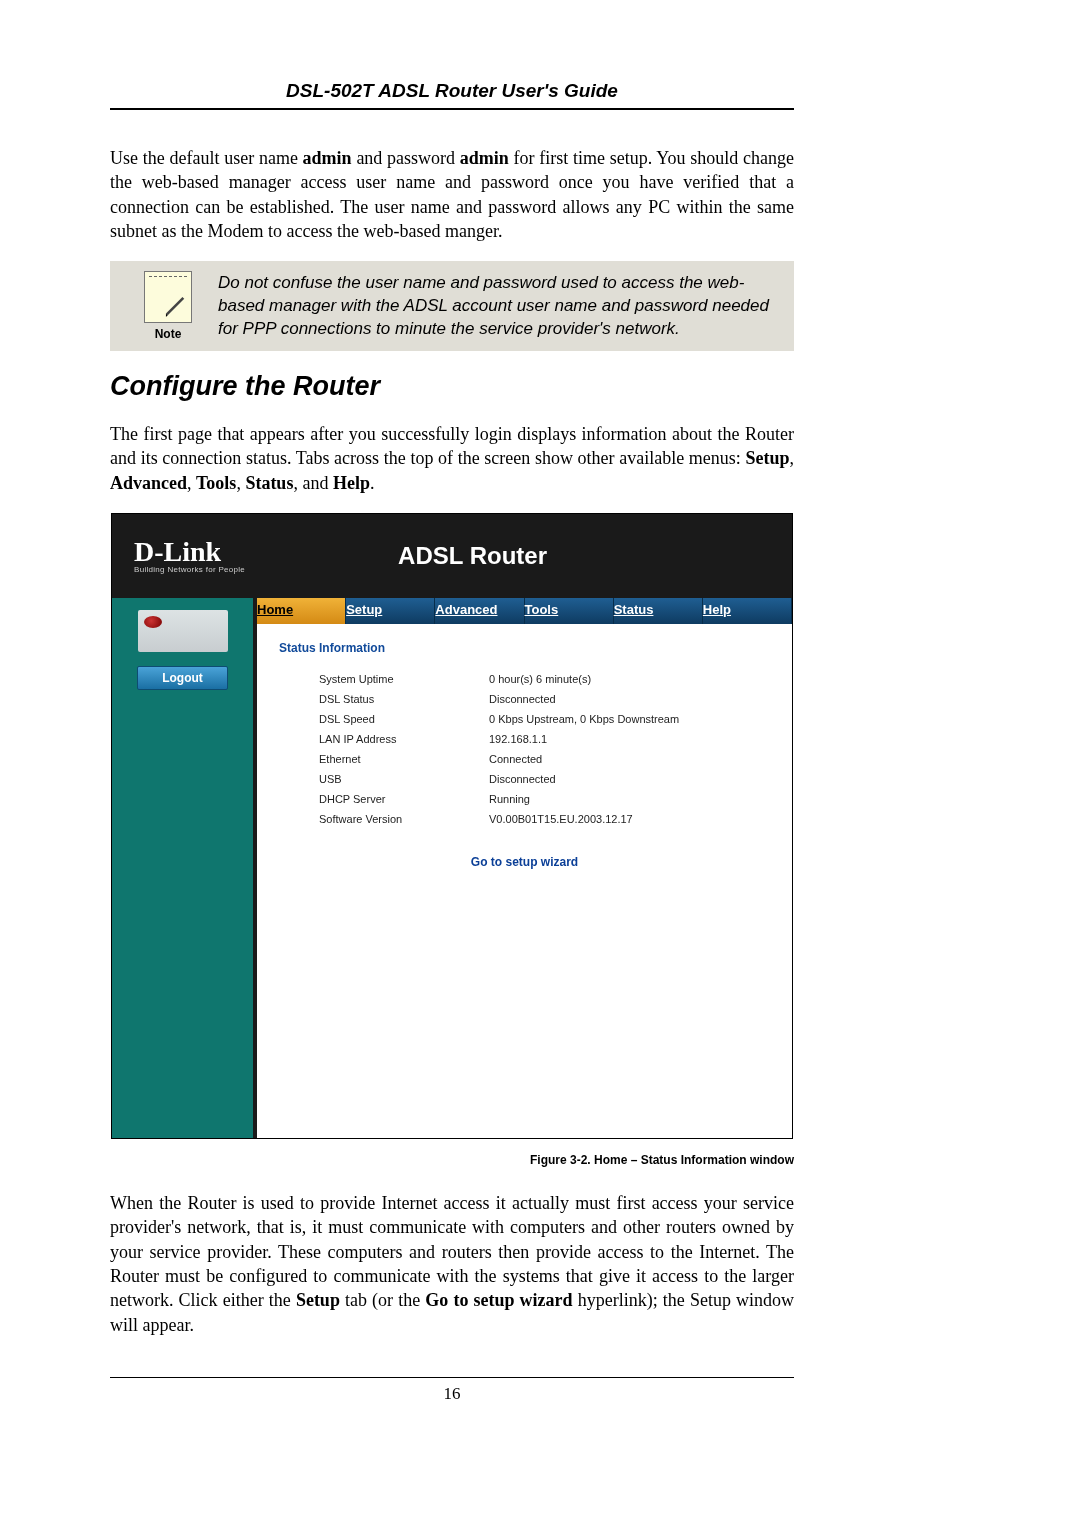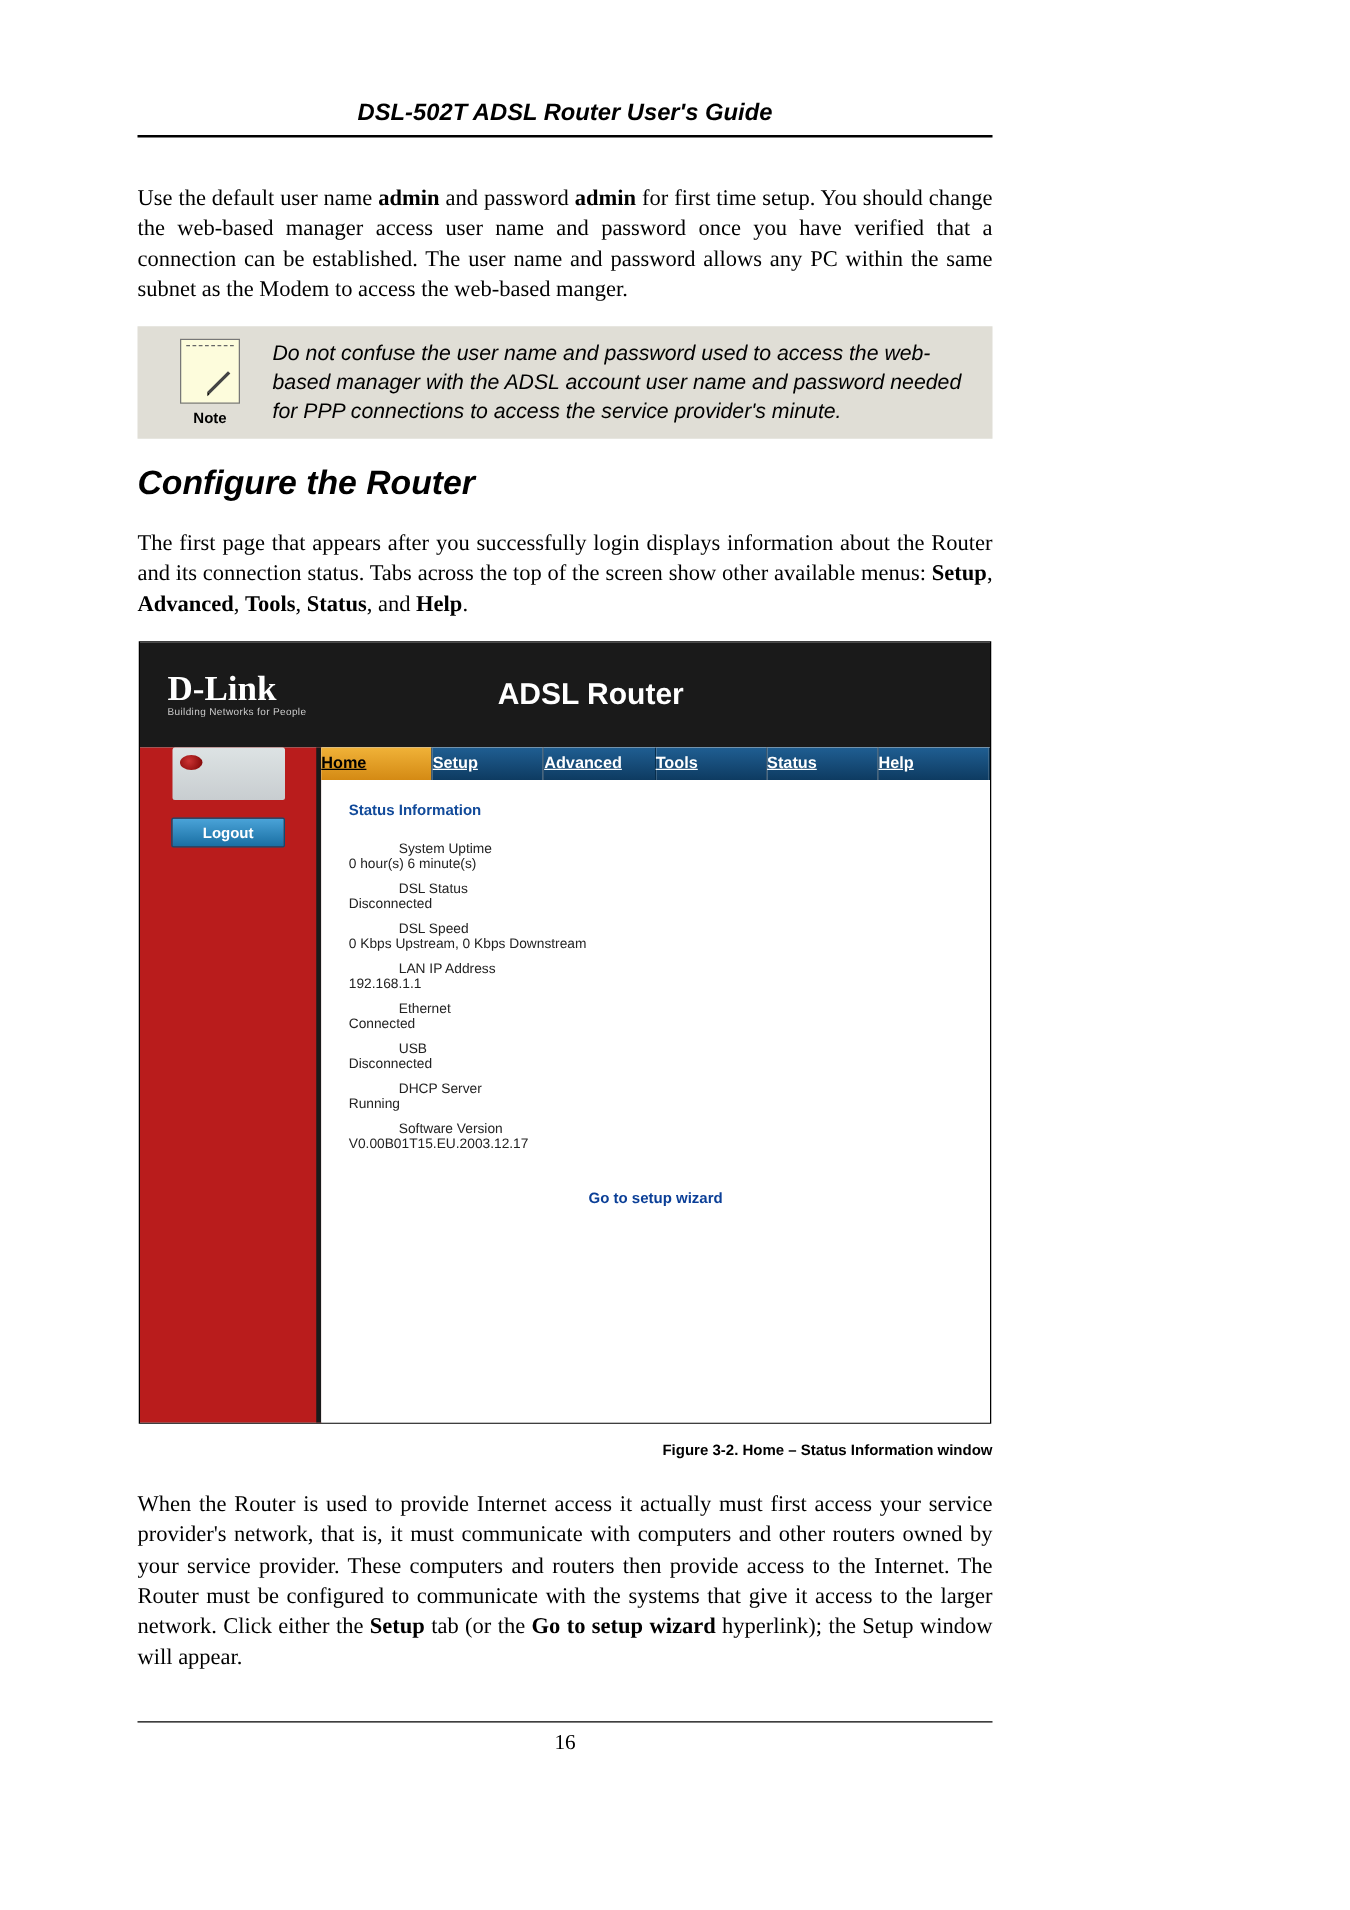--- a/index.html
+++ b/index.html
@@ -120,23 +120,24 @@
     font-size: 24px;
     flex: 1;
     text-align: center;
   }
   .router-body {
     display: flex;
     min-height: 540px;
   }
   .sidebar {
     width: 145px;
-    background: #b91c1c;
+    background: #0f766e;
     border-right: 4px solid #1a1a1a;
     box-sizing: border-box;
+    padding-top: 12px;
     text-align: center;
   }
   .router-thumb {
     width: 90px;
     height: 42px;
     margin: 0 auto 14px auto;
     background: linear-gradient(#dde3e4, #c8cdd0);
     border-radius: 2px;
     position: relative;
   }
@@ -193,21 +194,20 @@
     margin-bottom: 14px;
   }
   .status-table {
     font-size: 11px;
     color: #222;
     width: 100%;
   }
   .status-table .row {
     display: flex;
     padding: 4px 0;
-    flex-direction: column;
   }
   .status-table .lab {
     width: 170px;
     padding-left: 40px;
   }
   .status-table .val {
     flex: 1;
   }
   .wizard-link {
     text-align: center;
@@ -247,21 +247,21 @@
   <div class="note-box">
     <div class="note-icon-cell">
       <div class="note-icon">
         <svg width="22" height="22" viewBox="0 0 24 24">
             <path d="M3 21 L21 3 L19 1 L1 19 Z" fill="#444"></path>
             <path d="M1 23 L3 21 L1 19 Z" fill="#000"></path>
           </svg>
       </div>
       <div class="note-label">Note</div>
     </div>
-    <div class="note-text">Do not confuse the user name and password used to access the web-based manager with the ADSL account user name and password needed for PPP connections to access the service provider's minute.</div>
+    <div class="note-text">Do not confuse the user name and password used to access the web-based manager with the ADSL account user name and password needed for PPP connections to minute the service provider's network.</div>
   </div>
 
   <h2 class="section">Configure the Router</h2>
 
   <p class="body-text">The first page that appears after you successfully login displays information about the Router and its connection status. Tabs across the top of the screen show other available menus: <b>Setup</b>, <b>Advanced</b>, <b>Tools</b>, <b>Status</b>, and <b>Help</b>.</p>
 
   <div class="figure">
     <div class="dlink-header">
       <div class="dlink-logo">
         <span>D-Link</span>

